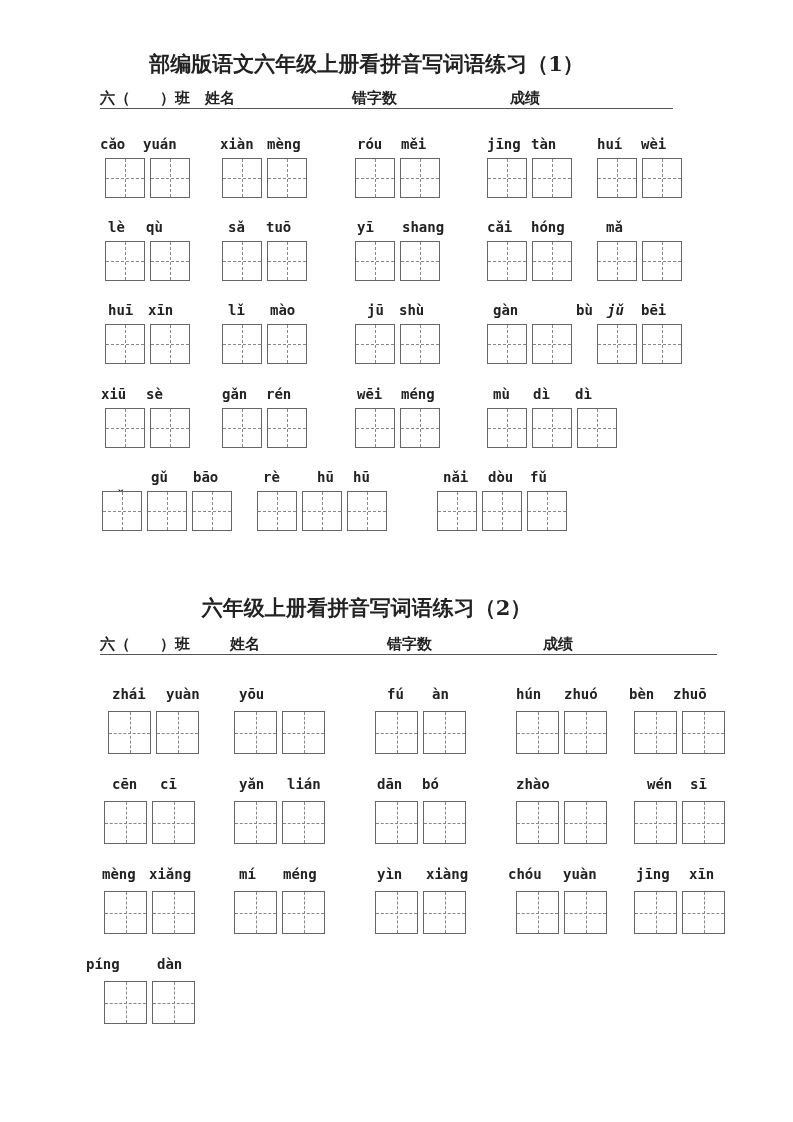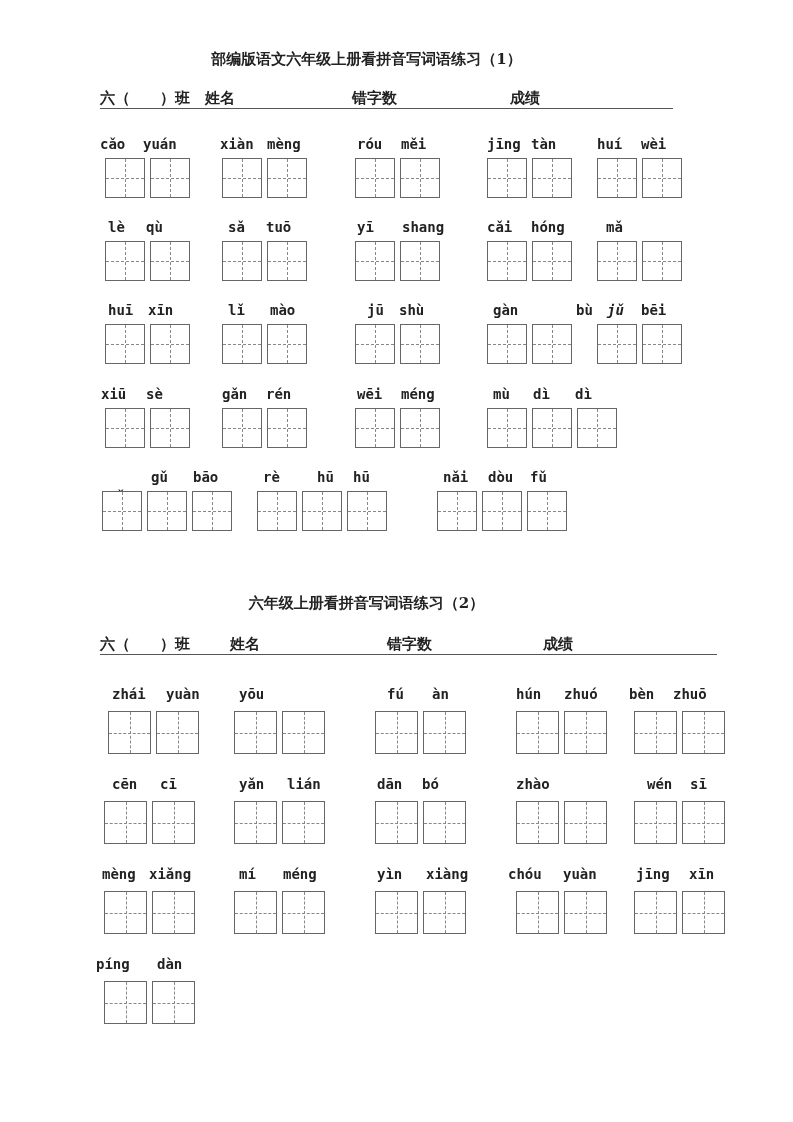--- a/index.html
+++ b/index.html
@@ -1,19 +1,19 @@
 <!DOCTYPE html>
 <html><head>
 <meta charset="utf-8">
 <style>
   html, body { margin: 0; padding: 0; background: #ffffff; }
   body { width: 793px; height: 1122px; position: relative; overflow: hidden;
          font-family: "DejaVu Sans", "Liberation Sans", sans-serif; color: #111; }
   .title { position: absolute; left: 0; width: 733px; text-align: center;
-           font-family: "DejaVu Serif", "Liberation Serif", serif; font-size: 15px; font-weight: bold; color: #222; }
+           font-family: "DejaVu Serif", "Liberation Serif", serif; font-size: 21px; font-weight: bold; color: #222; }
   .info-row { position: absolute; font-family: "DejaVu Serif", "Liberation Serif", serif; font-size: 15px; font-weight: bold; color: #222;
               border-bottom: 1px solid #555; height: 20px; line-height: 20px; white-space: nowrap; }
   .info-row span { position: absolute; top: 0; }
   .group { position: absolute; }
   .pinyin { position: absolute; top: 0; font-family: "DejaVu Sans Mono", "Liberation Mono", monospace;
             font-weight: bold; font-size: 14px; color: #222; white-space: nowrap; }
   .box { position: absolute; border: 1.5px solid #666; box-sizing: border-box; background: #fff; }
   .box::before { content: ""; position: absolute; left: 50%; top: 0; bottom: 0; border-left: 1px dashed #888; }
   .box::after { content: ""; position: absolute; top: 50%; left: 0; right: 0; border-top: 1px dashed #888; }
 </style>
@@ -265,19 +265,19 @@
         <span class="pinyin" style="left: 563px; top: 866px;">yuàn</span>
         <div class="box" style="left: 564px; top: 891px; width: 43px; height: 43px;"></div>
       </div>
       <div class="group" style="left: 0px; top: 0px;">
         <span class="pinyin" style="left: 636px; top: 866px;">jīng</span>
         <div class="box" style="left: 634px; top: 891px; width: 43px; height: 43px;"></div>
         <span class="pinyin" style="left: 689px; top: 866px;">xīn</span>
         <div class="box" style="left: 682px; top: 891px; width: 43px; height: 43px;"></div>
       </div>
       <div class="group" style="left: 0px; top: 0px;">
-        <span class="pinyin" style="left: 96px; top: 956px;">píng</span>
+        <span class="pinyin" style="left: 86px; top: 956px;">píng</span>
         <div class="box" style="left: 104px; top: 981px; width: 43px; height: 43px;"></div>
         <span class="pinyin" style="left: 157px; top: 956px;">dàn</span>
         <div class="box" style="left: 152px; top: 981px; width: 43px; height: 43px;"></div>
       </div>
     </div>
 </div>
 
 </body></html>

